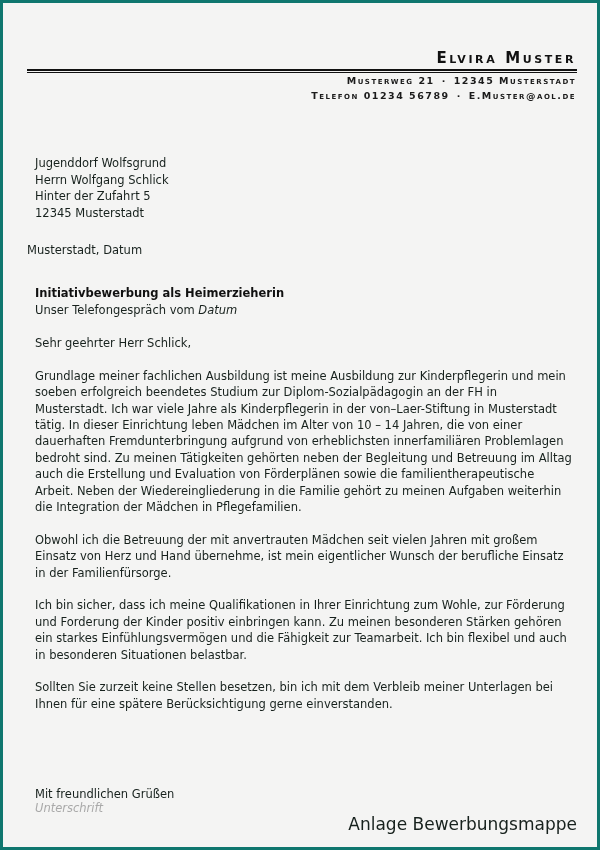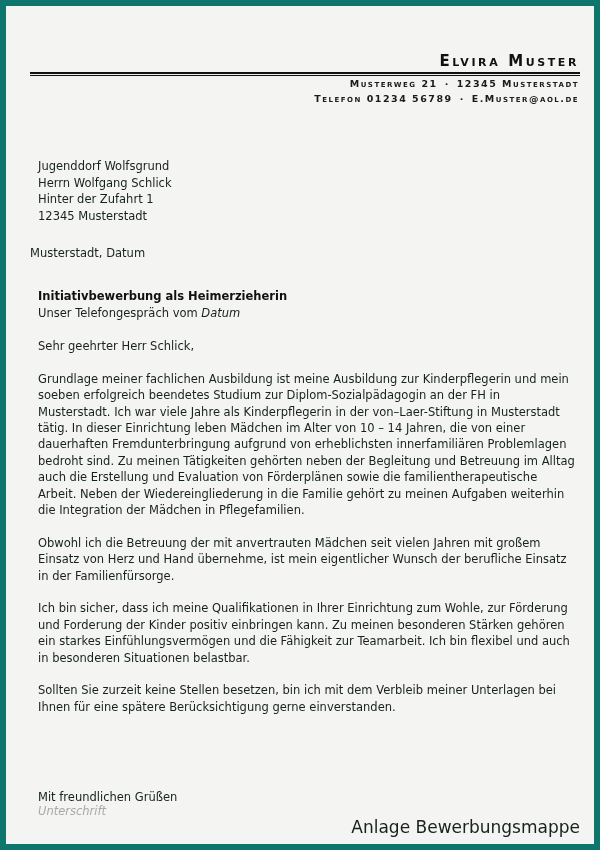--- a/index.html
+++ b/index.html
@@ -9,21 +9,21 @@
   }
   body {
     font-family: "DejaVu Sans", sans-serif;
   }
   .page {
     position: relative;
     width: 600px;
     height: 850px;
     box-sizing: border-box;
     background: #f4f4f3;
-    border: 6px solid #0f766e;
+    border: 3px solid #0f766e;
     overflow: hidden;
   }
   .sheet {
     position: absolute;
     left: 24px;
     top: 0;
     width: 550px;
     height: 850px;
   }
 
@@ -174,21 +174,21 @@
       </div>
 
       <div class="lh-contact">
         <span>Telefon 01234 56789</span><span class="sep">·</span><span>E.Muster@aol.de</span>
       </div>
     </div>
 
     <div class="recipient">
       <div>Jugenddorf Wolfsgrund</div>
       <div>Herrn Wolfgang Schlick</div>
-      <div>Hinter der Zufahrt 1</div>
+      <div>Hinter der Zufahrt 5</div>
       <div>12345 Musterstadt</div>
     </div>
 
     <div class="dateline">Musterstadt, Datum</div>
 
     <div class="subject">
       <div class="subject-title">Initiativbewerbung als Heimerzieherin</div>
       <div class="subject-sub">
         <span>Unser Telefongespräch vom </span><em>Datum</em>
       </div>

